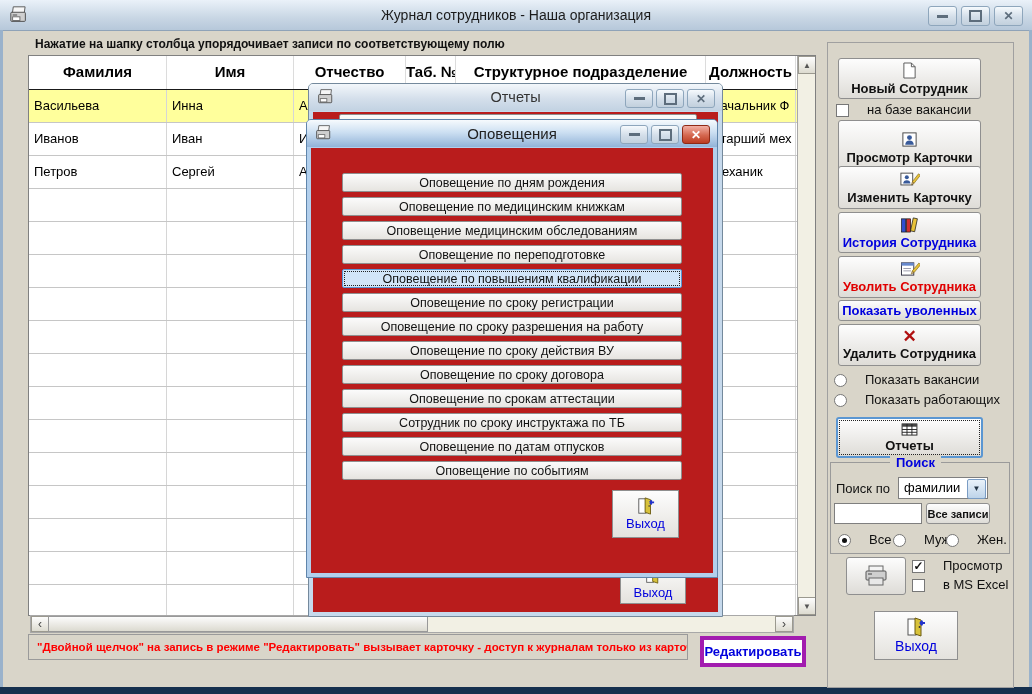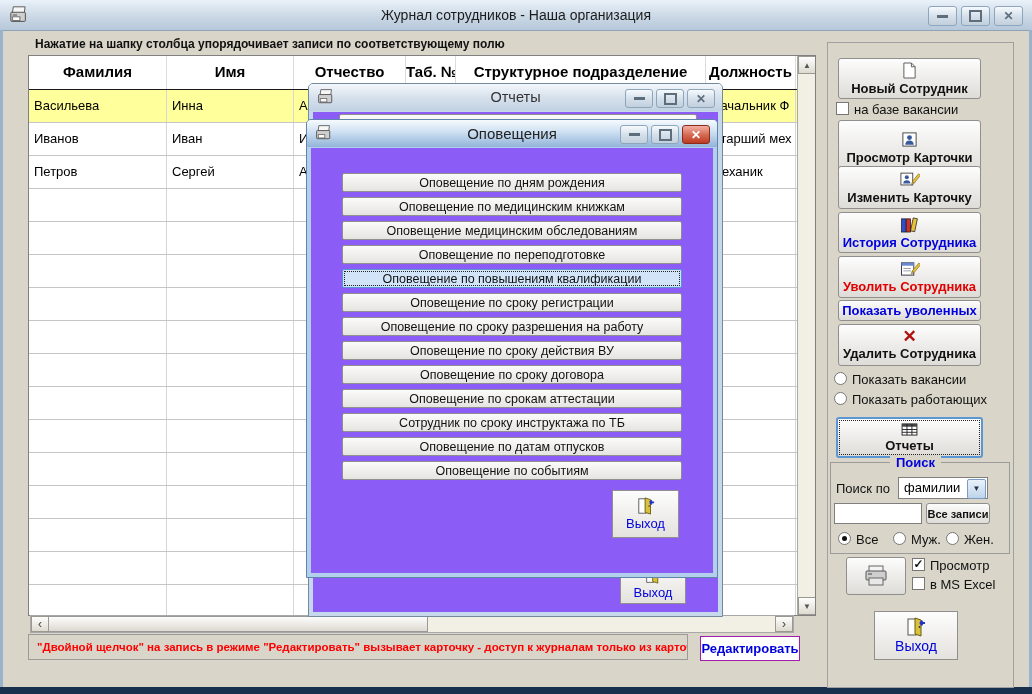--- a/index.html
+++ b/index.html
@@ -42,31 +42,31 @@
   .harr{position:absolute;top:0;width:16px;height:14px;border:1px solid #9b998f;
     background:linear-gradient(180deg,#fdfdfd,#dddbd0);font-size:12px;color:#444;
     display:flex;align-items:center;justify-content:center;line-height:1;}
   .hthumb{position:absolute;left:17px;top:0;width:378px;height:14px;border:1px solid #999;
     background:linear-gradient(180deg,#fcfcfc,#dcdad0);}
   
   .statusbox{position:absolute;left:28px;top:634px;width:660px;height:26px;border:1px solid #9a9a9a;
     box-sizing:border-box;color:#ff0000;font-weight:bold;font-size:11.5px;line-height:24px;
     padding-left:8px;white-space:nowrap;overflow:hidden;}
   .editbtn{position:absolute;left:700px;top:636px;width:98px;height:23px;background:#fff;
-    border:1px solid #a21caf;color:#0000dd;font-weight:bold;font-size:13px;
+    border:4px solid #a21caf;color:#0000dd;font-weight:bold;font-size:13px;
     display:flex;align-items:center;justify-content:center;}
   
   .panel{position:absolute;left:827px;top:42px;width:185px;height:644px;border:1px solid #a0a0a0;}
   .pbtn{position:absolute;left:838px;width:143px;border:1px solid #8f8f8f;border-radius:3px;
     background:linear-gradient(180deg,#fdfdfd,#efeeec 45%,#dedcd7);
     display:flex;flex-direction:column;align-items:center;justify-content:center;
     font-size:13px;font-weight:bold;color:#111;text-align:center;gap:2px;box-sizing:border-box;}
   .blue{color:#0000dd;}
   .red{color:#e00000;}
-  .chkrow{position:absolute;display:flex;align-items:flex-start;gap:5px;font-size:13px;color:#111;}
+  .chkrow{position:absolute;display:flex;align-items:flex-end;gap:18px;font-size:13px;color:#111;}
   .chk{width:13px;height:13px;background:#fff;border:1px solid #777;box-sizing:border-box;
     font-size:12px;font-weight:bold;line-height:11px;text-align:center;color:#111;}
   .radio{width:13px;height:13px;border:1px solid #777;border-radius:50%;background:#fff;
     box-sizing:border-box;position:relative;}
   .radio.on:after{content:"";position:absolute;left:3px;top:3px;width:5px;height:5px;
     border-radius:50%;background:#111;}
   .focusbtn{border:2px solid #5a96d2;outline:1px dotted #222;outline-offset:-4px;}
   .searchbox{position:absolute;left:830px;top:462px;width:178px;height:90px;border:1px solid #9a9a9a;}
   .grplabel{position:absolute;left:890px;top:455px;background:#d9d5c9;padding:0 6px;
     color:#0000dd;font-weight:bold;font-size:13px;}
@@ -88,21 +88,21 @@
   .dt-active{background:linear-gradient(180deg,#f6fafd,#cde0f2 45%,#92b3d8);}
   .dtitle .dicon{position:absolute;left:7px;top:4px;width:20px;height:18px;}
   .dtitle .dtext{position:absolute;left:0;top:0;width:100%;height:27px;line-height:27px;
     text-align:center;font-size:14.5px;color:#333;}
   .dwinbtns{position:absolute;right:7px;top:5px;display:flex;gap:3px;}
   .dwinbtn{width:26px;height:17px;border:1px solid #8ea6bc;border-radius:3px;
     background:linear-gradient(180deg,#f6fafd,#d3dee9 55%,#c2d0dd);
     display:flex;align-items:center;justify-content:center;color:#5d6d7c;}
   .dwinbtn.close-red{background:linear-gradient(180deg,#f2b0a4,#d4674f 55%,#bc3c22);
     border-color:#8f2a16;color:#fff;}
-  .dbody{position:absolute;left:4px;right:4px;bottom:4px;top:28px;background:#8b5cf6;overflow:hidden;}
+  .dbody{position:absolute;left:4px;right:4px;bottom:4px;top:28px;background:#b91c1c;overflow:hidden;}
   .alert-btn{display:block;width:340px;height:19px;margin:0 auto 5px;border:1px solid #8f8f8f;
     border-radius:2px;background:linear-gradient(180deg,#fbfbfb,#e6e4e0);
     font-size:12.5px;color:#111;text-align:center;line-height:17px;box-sizing:border-box;
     font-family:"Liberation Sans",sans-serif;overflow:hidden;white-space:nowrap;}
   .alert-btn.sel{background:#d2e5f8;border:1px solid #5a96d2;outline:1px dotted #222;outline-offset:-3px;}
   .exitbtn{border:1px solid #8f8f8f;background:linear-gradient(180deg,#fdfdfd,#e4e2dd);
     display:flex;flex-direction:column;align-items:center;justify-content:center;gap:1px;
     font-size:13px;color:#0000dd;box-sizing:border-box;}
   .sliver{position:absolute;left:26px;top:2px;width:356px;height:20px;border:1px solid #8f8f8f;
     background:linear-gradient(180deg,#fbfbfb,#e6e4e0);border-radius:2px;}

